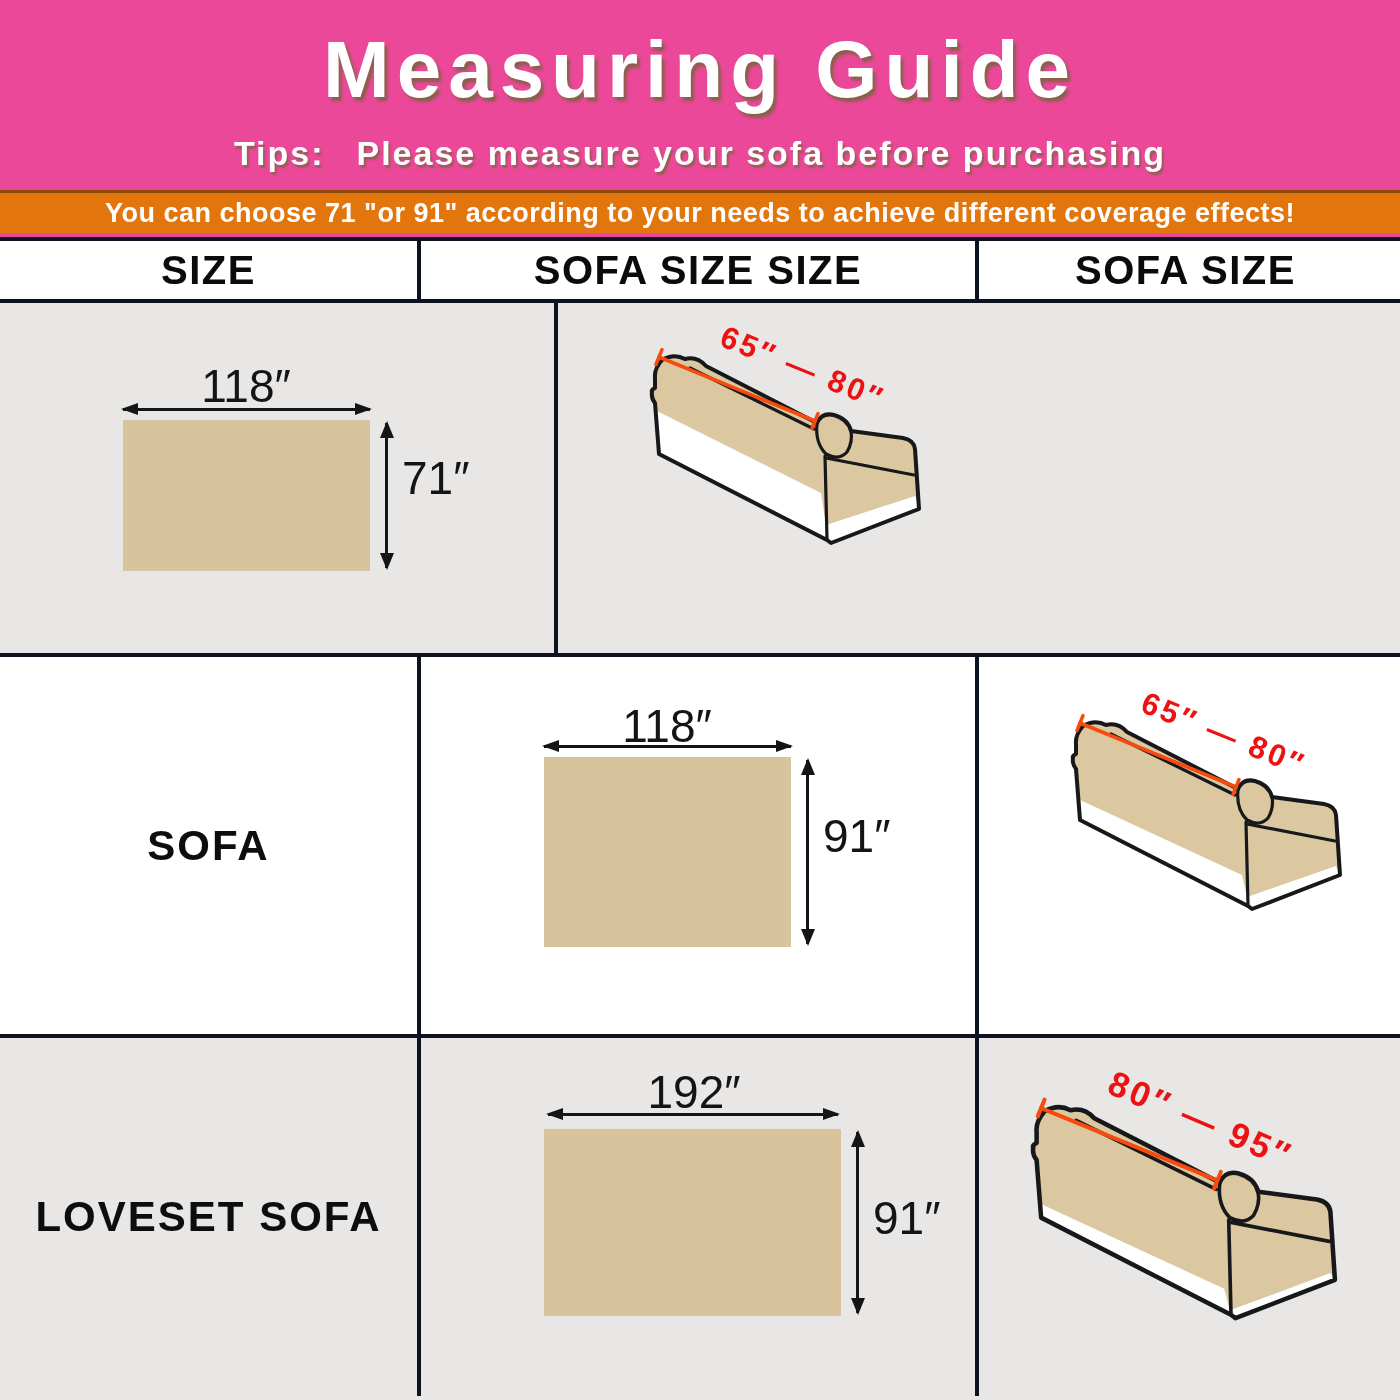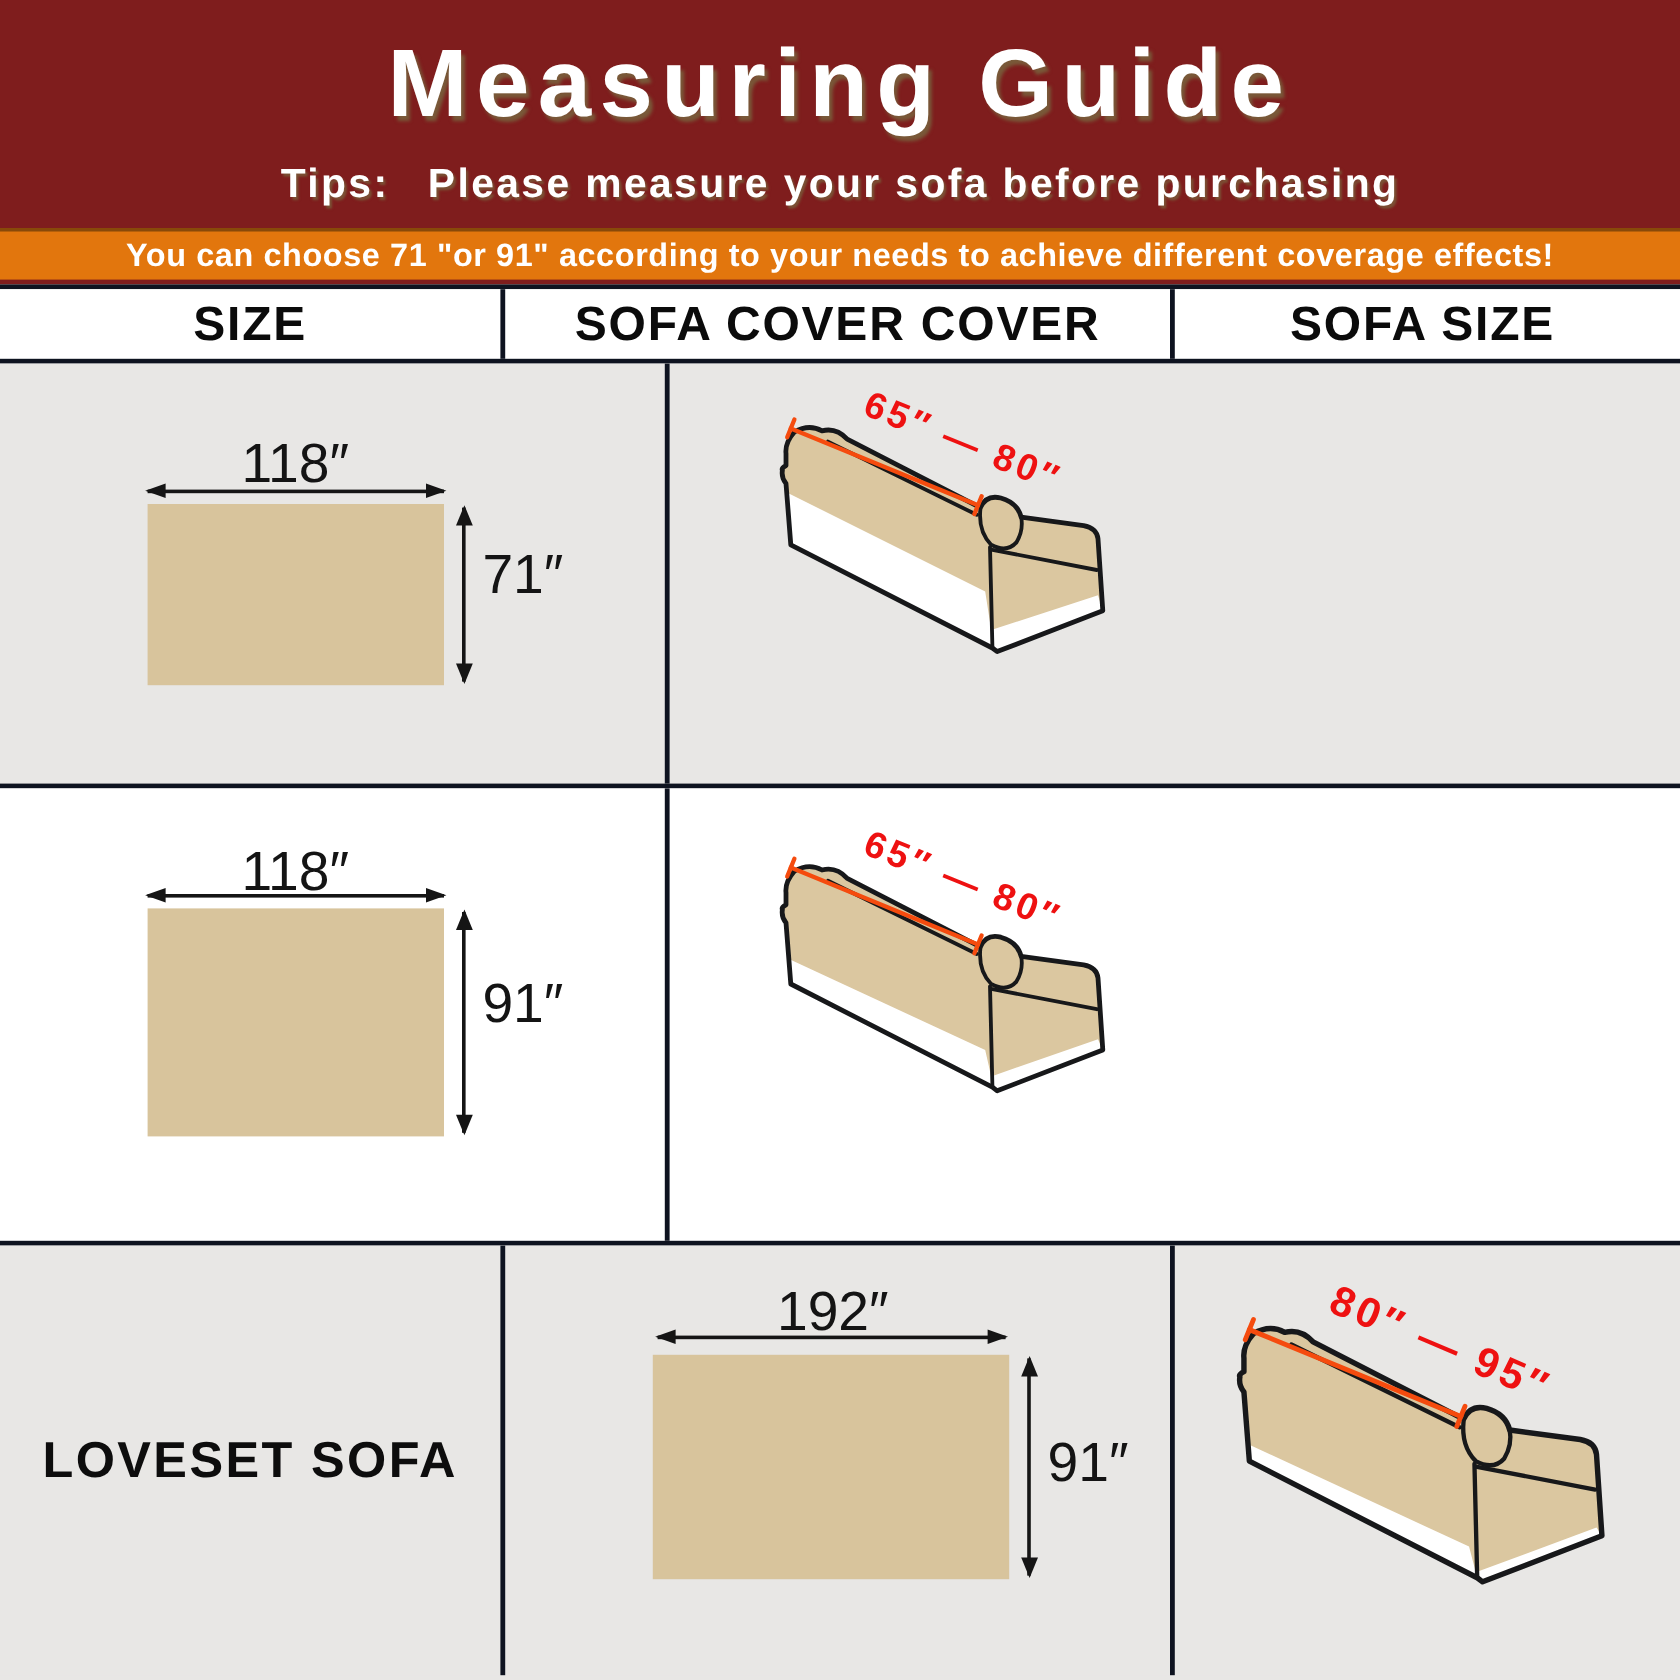--- a/index.html
+++ b/index.html
@@ -2,21 +2,21 @@
 <html><head>
 <meta charset="utf-8">
 <style>
   html,body{margin:0;padding:0;}
   .poster{
     position:relative;width:1400px;height:1400px;overflow:hidden;
     font-family:"Liberation Sans","DejaVu Sans",sans-serif;
     background:#e8e7e5;
   }
   
-  .header{height:237px;background:#7f1d1d;}
+  .header{height:237px;background:#ec4899;}
   .title-area{height:190px;text-align:center;}
   .main-title{
     padding-top:24px;font-size:80px;font-weight:bold;color:#ffffff;
     letter-spacing:7px;
     text-shadow:3px 4px 3px rgba(120,100,62,.85);
   }
   .tips-line{
     margin-top:18px;font-size:34px;font-weight:bold;color:#ffffff;
     letter-spacing:2px;text-shadow:2px 3px 2px rgba(120,100,62,.75);
   }
@@ -76,21 +76,21 @@
         <span class="tips-label">Tips:</span><span>Please measure your sofa before purchasing</span>
       </div>
     </div>
     <div class="banner">You can choose 71 "or 91" according to your needs to achieve different coverage effects!</div>
   </div>
 
   <div class="mtable">
 
     <div class="trow thead">
       <div class="cell c1">SIZE</div>
-      <div class="cell c2">SOFA COVER COVER</div>
+      <div class="cell c2">SOFA SIZE SIZE</div>
       <div class="cell c3">SOFA SIZE</div>
     </div>
 
     <div class="trow r1">
       <div class="cell c2">
         <div class="dim-label center" style="left:176px;top:56px;width:140px;">118″</div>
         <div class="harrow" style="left:123px;top:105px;width:247px;"></div>
         <div class="cover-rect" style="left:123px;top:117px;width:247px;height:151px;"></div>
         <div class="varrow" style="left:385px;top:120px;height:145px;"></div>
         <div class="dim-label" style="left:402px;top:148px;">71″</div>
@@ -108,20 +108,23 @@
             <path class="measure-line" d="M101,54 L257,118"></path>
             <path class="measure-line" d="M98,61.4 L104,46.6"></path>
             <path class="measure-line" d="M254,125.4 L260,110.6"></path>
             <text class="measure-text" transform="translate(160,42) rotate(22)">65″ — 80″</text>
           </g>
         </svg>
       </div>
     </div>
 
     <div class="trow r2">
+      <div class="cell c1">
+        <span class="size-label">SOFA</span>
+      </div>
       <div class="cell c2">
         <div class="dim-label center" style="left:176px;top:42px;width:140px;">118″</div>
         <div class="harrow" style="left:123px;top:88px;width:247px;"></div>
         <div class="cover-rect" style="left:123px;top:100px;width:247px;height:190px;"></div>
         <div class="varrow" style="left:385px;top:103px;height:184px;"></div>
         <div class="dim-label" style="left:402px;top:152px;">91″</div>
       </div>
       <div class="cell c3">
         <svg class="sofa-svg" width="413" height="377" viewBox="0 0 413 377">
           <g transform="translate(0,12)">

